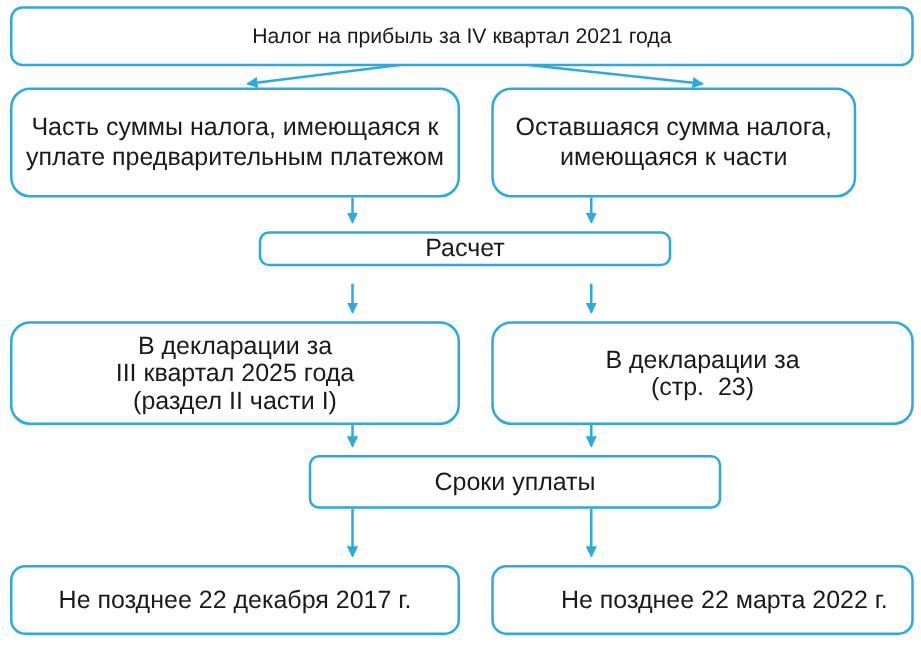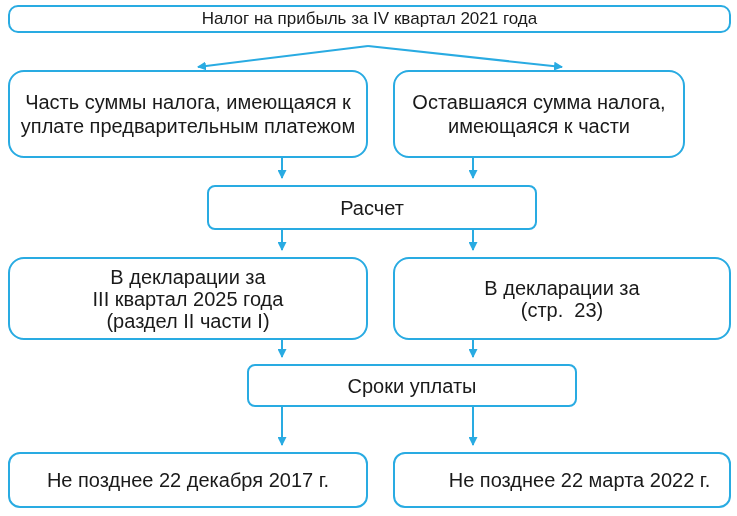--- a/index.html
+++ b/index.html
@@ -34,27 +34,27 @@
     flex-direction:column;
     align-items:center;
     justify-content:center;
     text-align:center;
     font-size:20px;
     line-height:22px;
     white-space:pre-wrap;
   }
   .box .ln{white-space:pre-wrap;}
   .title-box{
-    left:8px;top:5px;width:723px;height:28px;
+    left:8px;top:5px;width:723px;height:48px;
     border-radius:10px;
     font-size:17px;
   }
   .src-left{left:8px;top:70px;width:360px;height:88px;border-radius:16px;line-height:24px;}
   .src-right{left:393px;top:70px;width:292px;height:88px;border-radius:16px;line-height:24px;}
-  .calc-box{left:207px;top:185px;width:330px;height:45px;border-radius:8px;}
+  .calc-box{left:207px;top:185px;width:330px;height:28px;border-radius:8px;}
   .decl-left{left:8px;top:257px;width:360px;height:83px;border-radius:16px;}
   .decl-right{left:393px;top:257px;width:338px;height:83px;border-radius:16px;}
   .terms-box{left:207px;top:364px;width:330px;height:43px;border-radius:8px;margin-left:40px;}
   .dl-left{left:8px;top:452px;width:360px;height:56px;border-radius:12px;}
   .dl-right{left:393px;top:452px;width:338px;height:56px;border-radius:12px;padding-left:35px;}
 </style>
 </head>
 <body>
 
 <div class="canvas">

